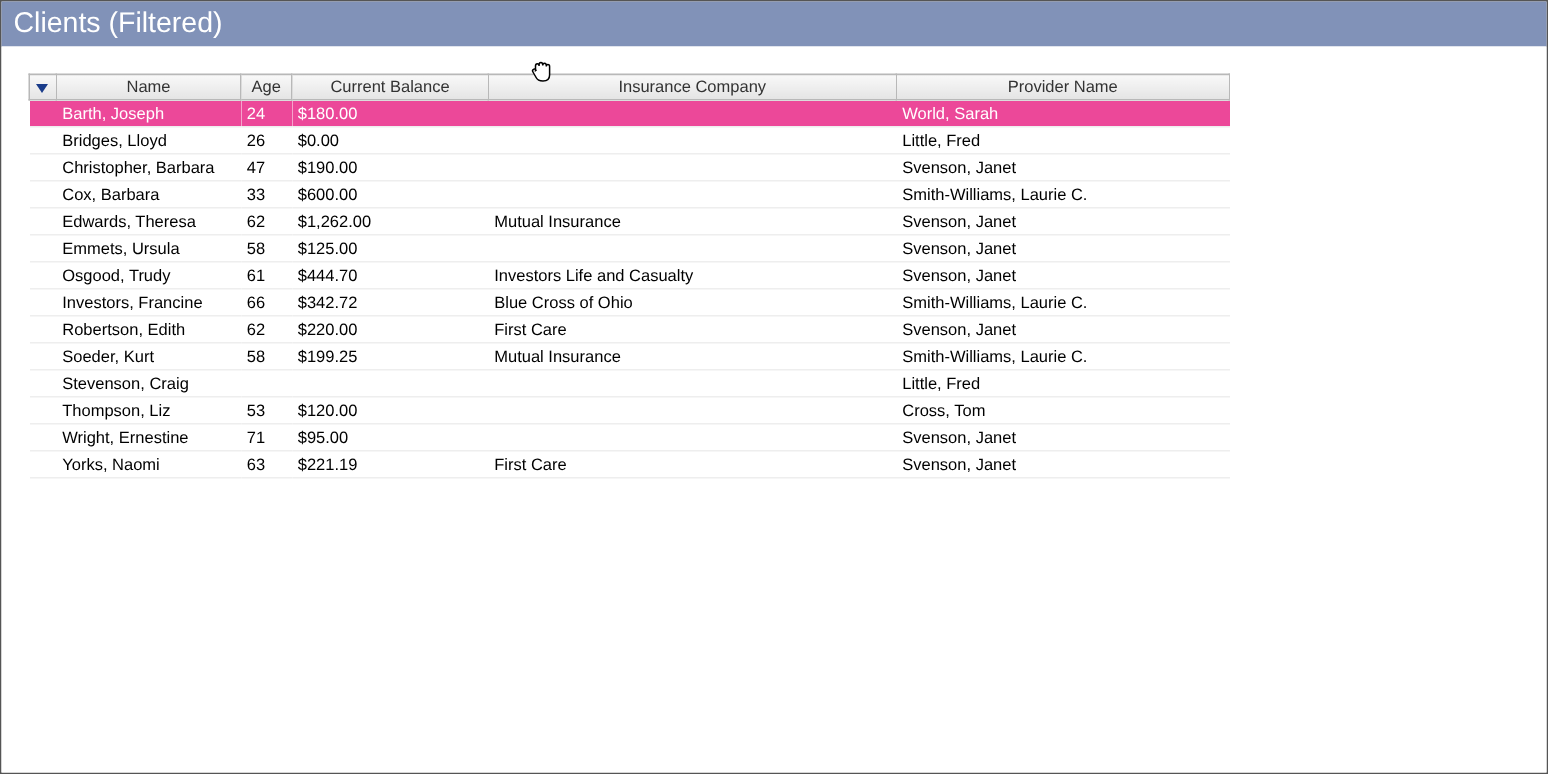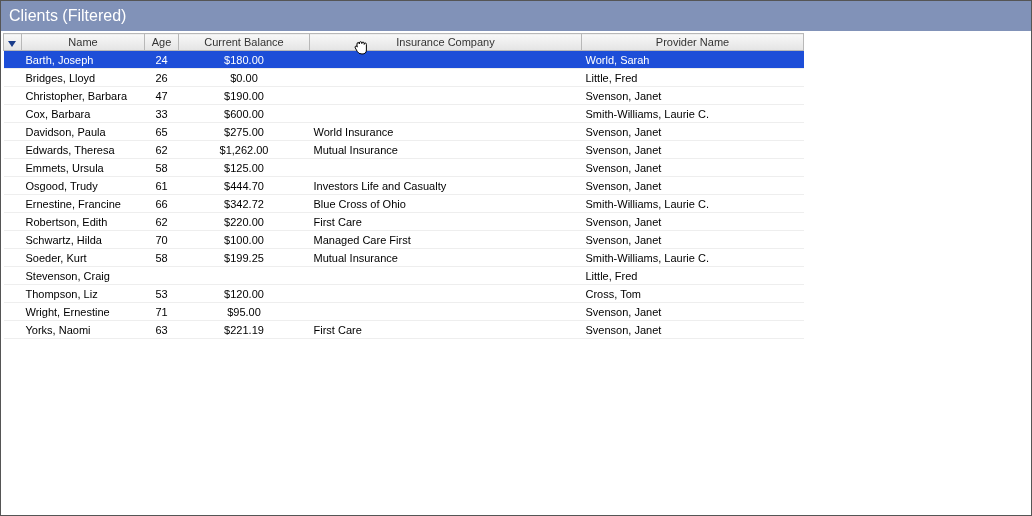--- a/index.html
+++ b/index.html
@@ -15,30 +15,30 @@
       border: 1px solid #555;
       width: 1032px;
       height: 516px;
       background: #fff;
       display: flex;
       flex-direction: column;
     }
     .titlebar {
       background: #8192b8;
       color: #fff;
-      font-size: 16px;
+      font-size: 19px;
       padding: 4px 8px;
       height: 30px;
       display: flex;
       align-items: center;
     }
     .content {
       flex: 1;
       background: #fff;
-      padding: 2px;
+      padding: 18px;
       display: flex;
       flex-direction: column;
     }
     table.data {
       border-collapse: collapse;
       width: 800px;
       table-layout: fixed;
     }
     table.data th {
       background: linear-gradient(to bottom, #f8f8f8, #e4e4e4);
@@ -62,24 +62,24 @@
     table.data td {
       border-bottom: 1px solid #eee;
       padding: 1px 4px;
       height: 18px;
       font-size: 11px;
       color: #000;
       white-space: nowrap;
       overflow: hidden;
     }
     tr.selected td {
-      background: #1d4ed8;
+      background: #ec4899;
       color: #fff;
     }
-    .right { text-align: center; }
+    .right { text-align: left; }
     .left { text-align: left; }
     .sort-arrow {
       position: absolute;
       left: 3px;
       top: 4px;
     }
     .hand-cursor {
       position: absolute;
       left: 350px;
       top: 37px;
@@ -148,28 +148,20 @@
           <tr>
             <td class=""></td>
             <td class="left">Cox, Barbara</td>
             <td class="right">33</td>
             <td class="right">$600.00</td>
             <td class="left"></td>
             <td class="left">Smith-Williams, Laurie C.</td>
           </tr>
           <tr>
             <td class=""></td>
-            <td class="left">Davidson, Paula</td>
-            <td class="right">65</td>
-            <td class="right">$275.00</td>
-            <td class="left">World Insurance</td>
-            <td class="left">Svenson, Janet</td>
-          </tr>
-          <tr>
-            <td class=""></td>
             <td class="left">Edwards, Theresa</td>
             <td class="right">62</td>
             <td class="right">$1,262.00</td>
             <td class="left">Mutual Insurance</td>
             <td class="left">Svenson, Janet</td>
           </tr>
           <tr>
             <td class=""></td>
             <td class="left">Emmets, Ursula</td>
             <td class="right">58</td>
@@ -180,40 +172,32 @@
           <tr>
             <td class=""></td>
             <td class="left">Osgood, Trudy</td>
             <td class="right">61</td>
             <td class="right">$444.70</td>
             <td class="left">Investors Life and Casualty</td>
             <td class="left">Svenson, Janet</td>
           </tr>
           <tr>
             <td class=""></td>
-            <td class="left">Ernestine, Francine</td>
+            <td class="left">Investors, Francine</td>
             <td class="right">66</td>
             <td class="right">$342.72</td>
             <td class="left">Blue Cross of Ohio</td>
             <td class="left">Smith-Williams, Laurie C.</td>
           </tr>
           <tr>
             <td class=""></td>
             <td class="left">Robertson, Edith</td>
             <td class="right">62</td>
             <td class="right">$220.00</td>
             <td class="left">First Care</td>
-            <td class="left">Svenson, Janet</td>
-          </tr>
-          <tr>
-            <td class=""></td>
-            <td class="left">Schwartz, Hilda</td>
-            <td class="right">70</td>
-            <td class="right">$100.00</td>
-            <td class="left">Managed Care First</td>
             <td class="left">Svenson, Janet</td>
           </tr>
           <tr>
             <td class=""></td>
             <td class="left">Soeder, Kurt</td>
             <td class="right">58</td>
             <td class="right">$199.25</td>
             <td class="left">Mutual Insurance</td>
             <td class="left">Smith-Williams, Laurie C.</td>
           </tr>

